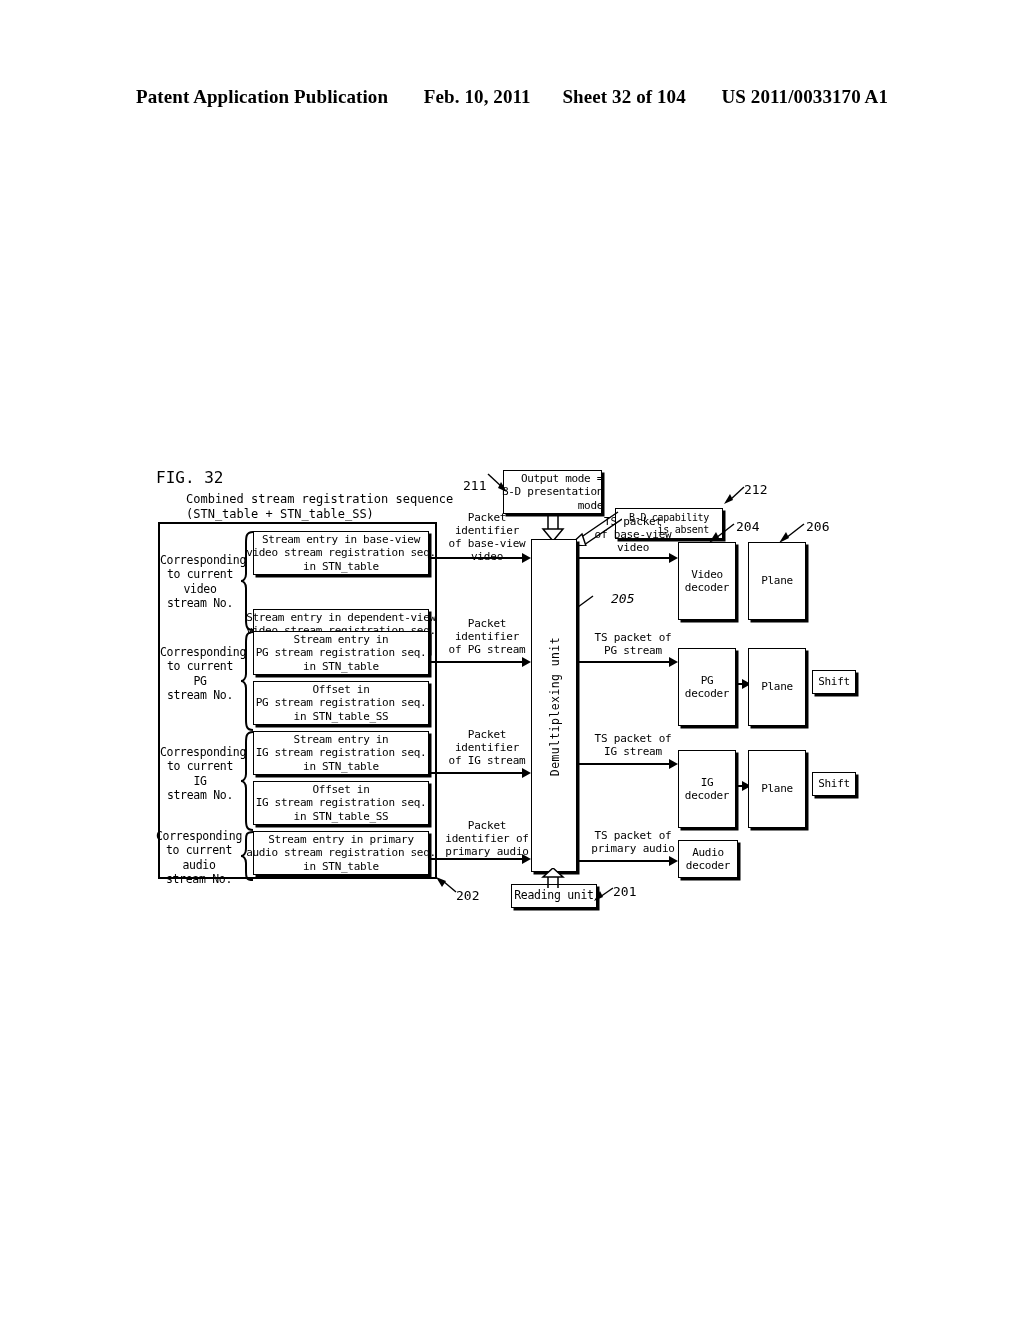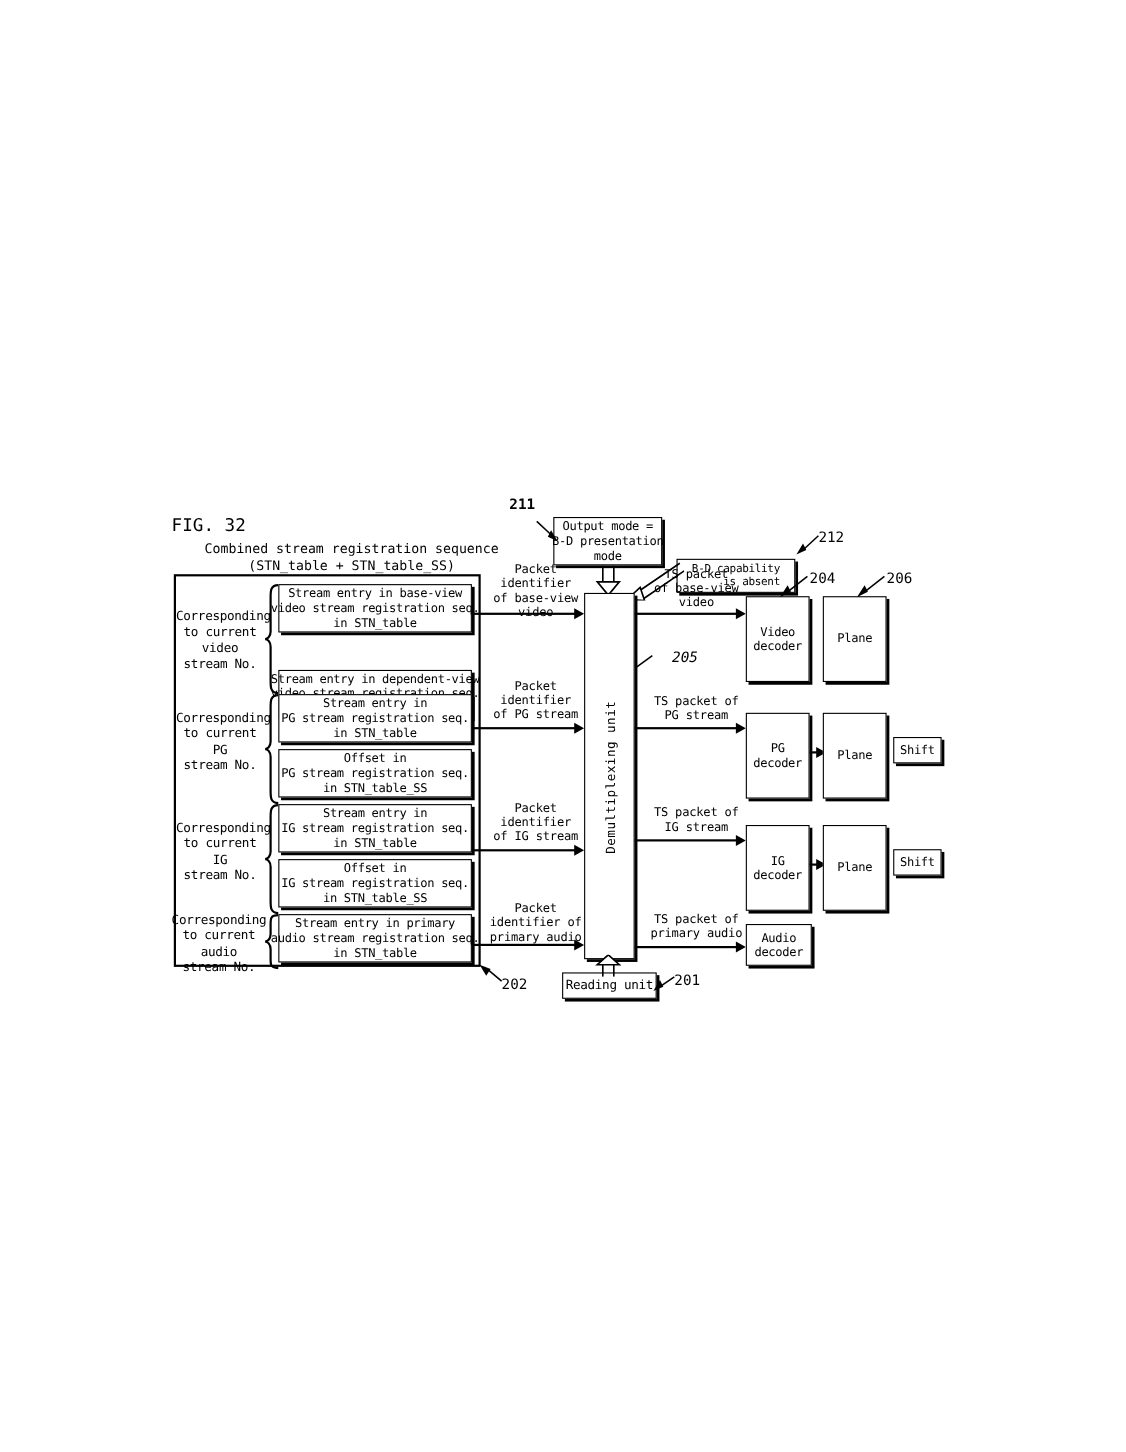--- a/index.html
+++ b/index.html
@@ -24,21 +24,21 @@
        justify-content:center;text-align:center;white-space:pre;
        font-size:11px;line-height:1.2;letter-spacing:-.3px;}
   .box.shadow{box-shadow:2.5px 2.5px 0 0 #000;}
   .ln{position:absolute;background:#000;}
   .hline{height:1.6px;}
 
   
   #figlabel{position:absolute;left:156px;top:468px;font-size:16px;
             letter-spacing:0;font-weight:normal;}
   #figtitle{position:absolute;left:186px;top:492px;font-size:12px;
-            text-align:center;line-height:1.25;white-space:pre;}
+            text-align:left;line-height:1.25;white-space:pre;}
 
   
   #panel{position:absolute;left:158px;top:522px;width:279px;height:357px;
          border:2px solid #000;box-sizing:border-box;background:#fff;}
 
   
   .grpcap{position:absolute;font-size:11.5px;text-align:center;
           line-height:1.25;white-space:pre;letter-spacing:-.3px;}
 
   
@@ -63,20 +63,29 @@
                  font-size:11.5px;letter-spacing:.4px;white-space:nowrap;}
 
   
   .dbl{position:absolute;}
 </style>
 </head>
 <body>
 
 <div class="pg">
 
+  <div id="hdr">
+    <span>Patent Application Publication</span>
+    <span class="h-gap1"></span>
+    <span>Feb. 10, 2011</span>
+    <span class="h-gap2"></span>
+    <span>Sheet 32 of 104</span>
+    <span class="h-gap1"></span>
+    <span>US 2011/0033170 A1</span>
+  </div>
 
   <div id="figlabel">FIG. 32</div>
   <div id="figtitle">Combined stream registration sequence
 (STN_table + STN_table_SS)</div>
 
   <div id="panel"></div>
 
   <div class="grpcap" style="left:160px;top:553px;width:80px;">Corresponding
 to current
 video
@@ -130,27 +139,27 @@
   <div class="box shadow" style="left:253px;top:731px;width:176px;height:44px;">Stream entry in
 IG stream registration seq.
 in STN_table</div>
   <div class="box shadow" style="left:253px;top:781px;width:176px;height:44px;">Offset in
 IG stream registration seq.
 in STN_table_SS</div>
   <div class="box shadow" style="left:253px;top:831px;width:176px;height:44px;">Stream entry in primary
 audio stream registration seq.
 in STN_table</div>
 
-  <div class="box shadow" style="left:503px;top:470px;width:99px;height:44px;font-size:11px;">Output mode =
+  <div class="box shadow" style="left:503px;top:470px;width:99px;height:44px;font-size:11px;text-align:right;">Output mode =
 B-D presentation
 mode</div>
   <div class="box shadow" style="left:615px;top:508px;width:108px;height:31px;font-size:10px;text-align:right;">B-D capability
 is absent</div>
 
-  <div class="ref" style="left:463px;top:452px;font-weight:bold;">211</div>
+  <div class="ref" style="left:463px;top:478px;">211</div>
   <svg class="abs" style="left:487px;top:473px;" width="22" height="22">
     <path d="M1 1 L15 14" stroke="#000" stroke-width="1.4" fill="none"></path>
     <path d="M20 19 L11 15 L14 9 Z" fill="#000"></path>
   </svg>
 
   <div class="ref" style="left:744px;top:482px;">212</div>
   <svg class="abs" style="left:722px;top:485px;" width="24" height="22">
     <path d="M22 2 L8 15" stroke="#000" stroke-width="1.4" fill="none"></path>
     <path d="M2 19 L11 15 L8 9 Z" fill="#000"></path>
   </svg>

